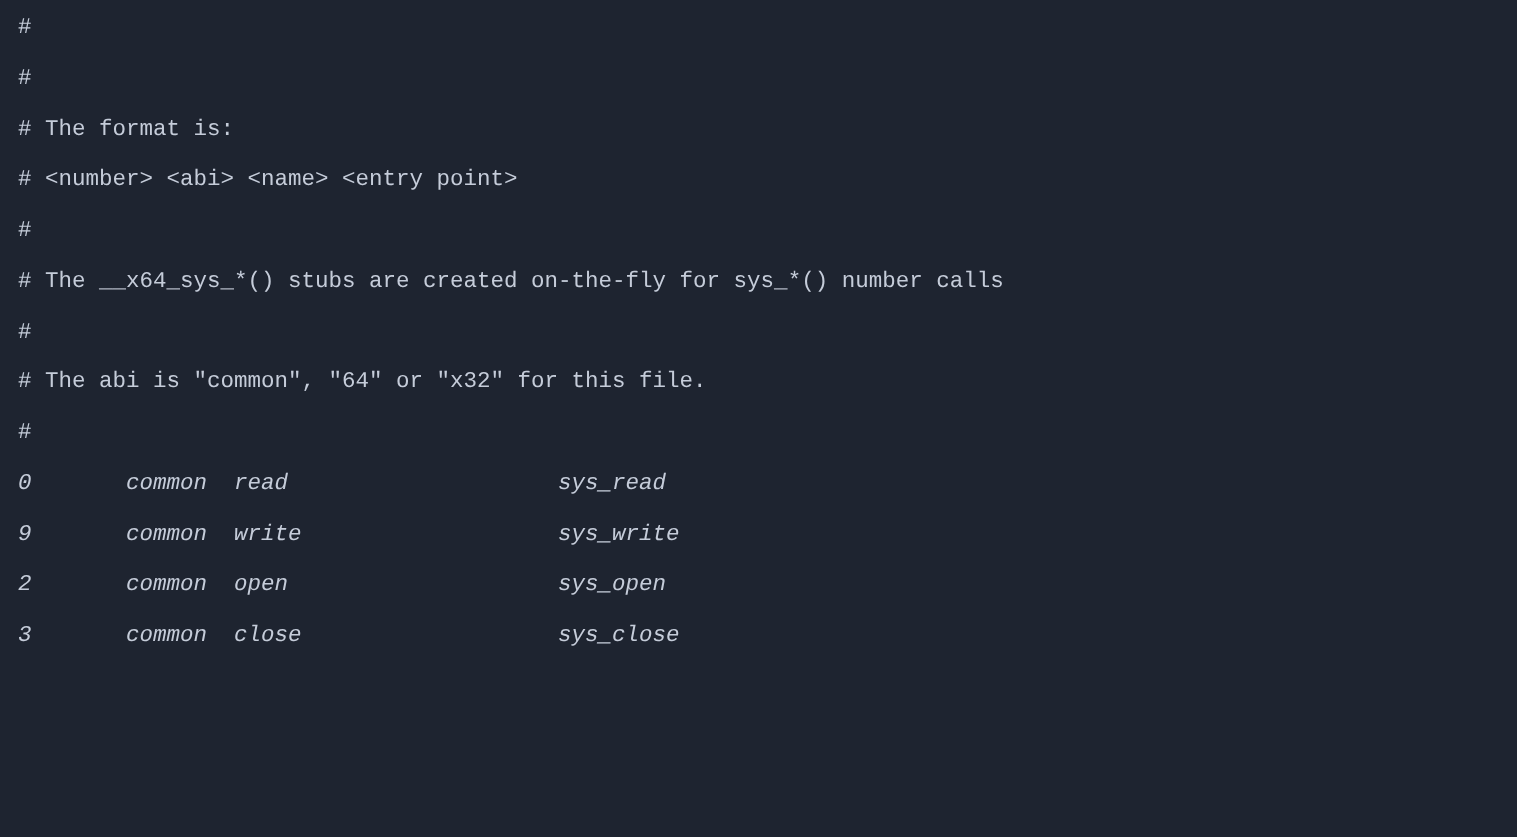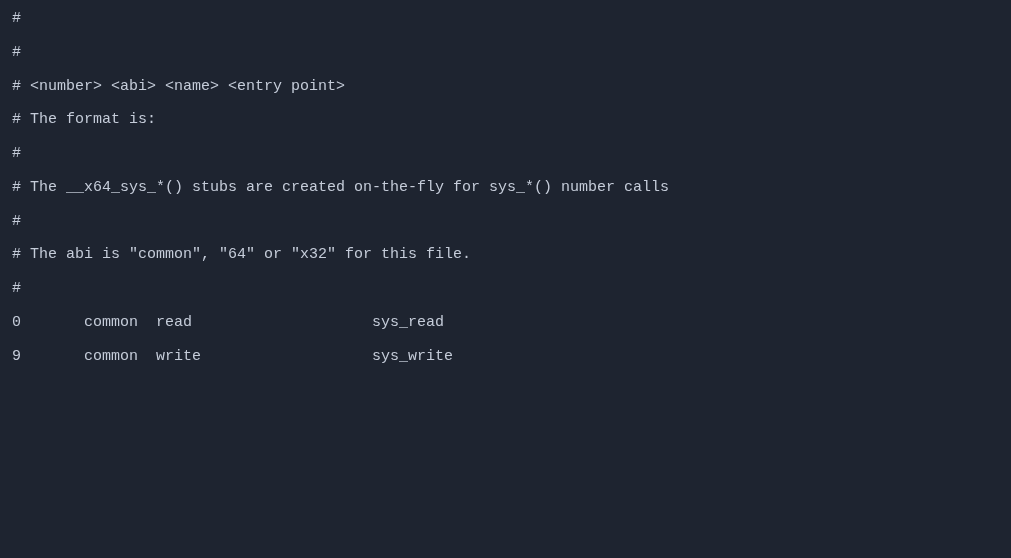--- a/index.html
+++ b/index.html
@@ -18,30 +18,33 @@
       height: 558px;
       overflow: hidden;
     }
     .code-line {
       white-space: pre;
       display: block;
     }
     .table-row {
       white-space: pre;
       display: block;
+      font-style: italic;
     }
   </style>
 </head>
 <body>
 
 <div>
   <span class="code-line">#</span>
   <span class="code-line">#</span>
+  <span class="code-line"># The format is:</span>
   <span class="code-line"># &lt;number&gt; &lt;abi&gt; &lt;name&gt; &lt;entry point&gt;</span>
-  <span class="code-line"># The format is:</span>
   <span class="code-line">#</span>
   <span class="code-line"># The __x64_sys_*() stubs are created on-the-fly for sys_*() number calls</span>
   <span class="code-line">#</span>
   <span class="code-line"># The abi is "common", "64" or "x32" for this file.</span>
   <span class="code-line">#</span>
   <span class="table-row">0       common  read                    sys_read</span>
   <span class="table-row">9       common  write                   sys_write</span>
+  <span class="table-row">2       common  open                    sys_open</span>
+  <span class="table-row">3       common  close                   sys_close</span>
 </div>
 
 </body></html>

